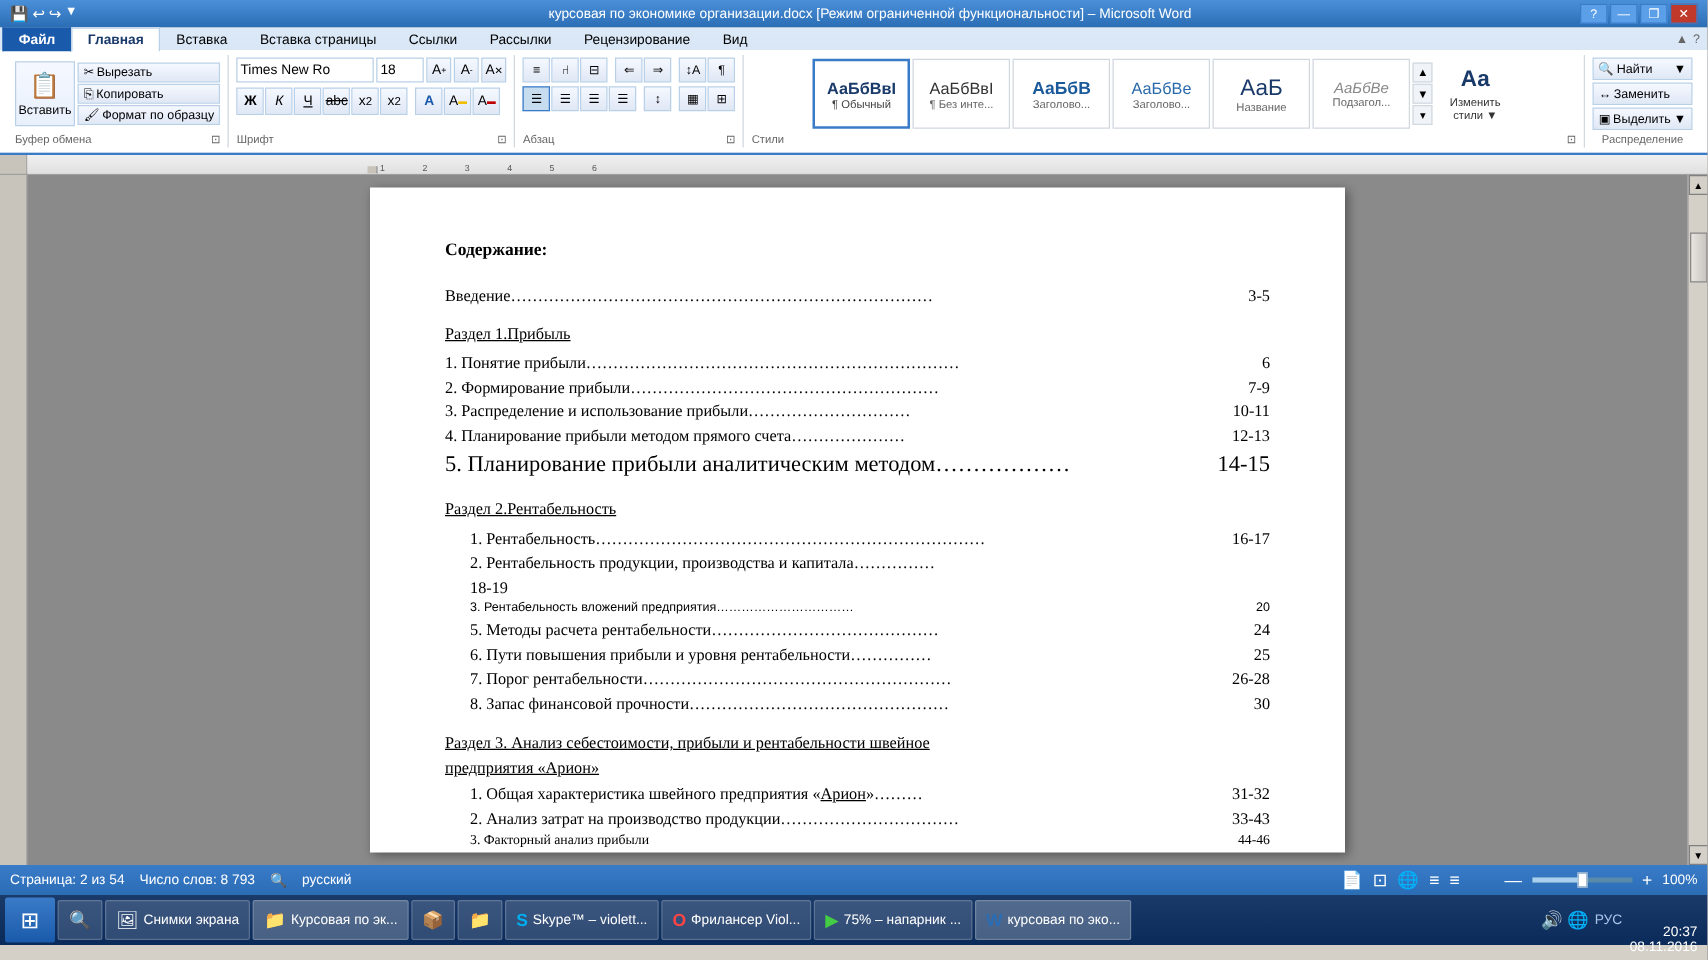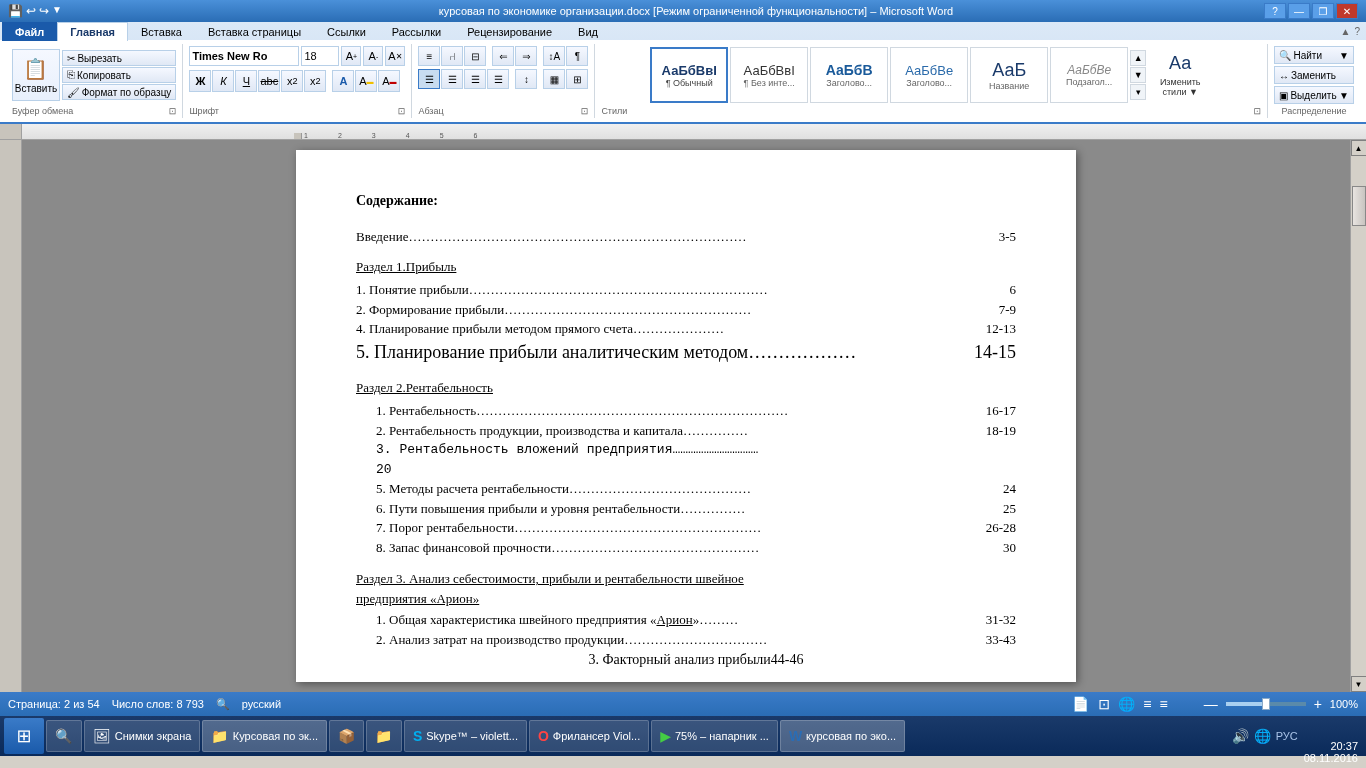--- a/index.html
+++ b/index.html
@@ -369,21 +369,21 @@
       </div>
       <div class="ribbon-group-label-arrow">
         <span>Буфер обмена</span>
         <span style="cursor:pointer;">⊡</span>
       </div>
     </div>
 
     <div class="ribbon-group" style="min-width:200px;">
       <div style="display:flex;flex-direction:column;gap:2px;flex:1;">
         <div class="font-row">
-          <input class="font-name-box" value="Times New Ro" style="width: 110px; font-weight: bold;">
+          <input class="font-name-box" value="Times New Ro" style="width: 110px;">
           <input class="font-size-box" value="18" style="width: 38px;">
           <div class="font-btn" title="Увеличить шрифт">A<sup style="font-size:7px;">+</sup></div>
           <div class="font-btn" title="Уменьшить шрифт">A<sub style="font-size:7px;">-</sub></div>
           <div class="font-btn">A<span style="text-decoration:none;font-size:8px;vertical-align:super;">✕</span></div>
         </div>
         <div class="font-format-row">
           <div class="fmt-btn bold">Ж</div>
           <div class="fmt-btn italic">К</div>
           <div class="fmt-btn underline">Ч</div>
           <div class="fmt-btn" style="text-decoration:line-through;">abc</div>
@@ -465,21 +465,21 @@
           <div style="font-size:9px;color:#666;">Подзагол...</div>
         </div>
 
         <div style="display:flex;flex-direction:column;gap:1px;">
           <div class="style-scroll-btn">▲</div>
           <div class="style-scroll-btn">▼</div>
           <div class="style-scroll-btn">▾</div>
         </div>
 
         <div style="display:flex;flex-direction:column;align-items:center;justify-content:center;width:64px;height:56px;cursor:pointer;font-size:10px;color:#333;gap:3px;border:none;background:transparent;">
-          <div style="font-size:18px;color:#1a3a6a;font-weight:normal;">Аа</div>
+          <div style="font-size:18px;color:#1a3a6a;font-weight:bold;">Аа</div>
           <div style="font-size:9px;text-align:center;">Изменить<br>стили ▼</div>
         </div>
       </div>
       <div class="ribbon-group-label-arrow">
         <span>Стили</span>
         <span style="cursor:pointer;">⊡</span>
       </div>
     </div>
 
     <div class="ribbon-group" style="border-right:none;min-width:90px;">
@@ -547,38 +547,42 @@
       <div style="font-family:'Times New Roman',Times,serif;font-size:13px;text-decoration:underline;margin-top:10px;margin-bottom:4px;">Раздел 1.Прибыль</div>
       <div style="font-family:'Times New Roman',Times,serif;font-size:13px;display:flex;justify-content:space-between;">
         <span>1. Понятие прибыли……………………………………………………………</span>
         <span> 6</span>
       </div>
       <div style="font-family:'Times New Roman',Times,serif;font-size:13px;display:flex;justify-content:space-between;">
         <span>2. Формирование прибыли…………………………………………………</span>
         <span> 7-9</span>
       </div>
       <div style="font-family:'Times New Roman',Times,serif;font-size:13px;display:flex;justify-content:space-between;">
+        <span>3. Распределение  и  использование  прибыли…………………………</span>
+        <span> 10-11</span>
+      </div>
+      <div style="font-family:'Times New Roman',Times,serif;font-size:13px;display:flex;justify-content:space-between;">
         <span>4. Планирование  прибыли  методом  прямого  счета…………………</span>
         <span> 12-13</span>
       </div>
       <div style="font-family:'Times New Roman',Times,serif;font-size:18px;display:flex;justify-content:space-between;">
         <span>5. Планирование  прибыли  аналитическим   методом………………</span>
         <span> 14-15</span>
       </div>
 
       <div style="font-family:'Times New Roman',Times,serif;font-size:13px;text-decoration:underline;margin-top:12px;margin-bottom:4px;">Раздел 2.Рентабельность</div>
       <div style="font-family:'Times New Roman',Times,serif;font-size:13px;display:flex;justify-content:space-between;padding-left:20px;">
         <span>1. Рентабельность………………………………………………………………</span>
         <span>16-17</span>
       </div>
-      <div style="font-family:'Times New Roman',Times,serif;font-size:13px;display:flex;justify-content:space-between;padding-left:20px;">
+      <div style="font-family:'Times New Roman',Times,serif;font-size:13px;display:flex;justify-content:space-between;padding-left:20px;flex-direction:column;">
         <span>2. Рентабельность  продукции,  производства  и  капитала……………</span>
         <span>18-19</span>
       </div>
-      <div style="font-family:Liberation Mono, monospace;font-size:13px;display:flex;justify-content:space-between;padding-left:20px;flex-direction:column;">
+      <div style="font-family:Liberation Sans, sans-serif;font-size:10px;display:flex;justify-content:space-between;padding-left:20px;">
         <span>3. Рентабельность  вложений  предприятия……………………………</span>
         <span> 20</span>
       </div>
       <div style="font-family:'Times New Roman',Times,serif;font-size:13px;display:flex;justify-content:space-between;padding-left:20px;">
         <span>5. Методы  расчета  рентабельности……………………………………</span>
         <span> 24</span>
       </div>
       <div style="font-family:'Times New Roman',Times,serif;font-size:13px;display:flex;justify-content:space-between;padding-left:20px;">
         <span>6. Пути  повышения  прибыли  и  уровня  рентабельности……………</span>
         <span> 25</span>
@@ -594,21 +598,21 @@
 
       <div style="font-family:'Times New Roman',Times,serif;font-size:13px;text-decoration:underline;margin-top:12px;margin-bottom:2px;">Раздел 3. Анализ себестоимости,  прибыли и рентабельности швейное<br>предприятия «Арион»</div>
       <div style="font-family:'Times New Roman',Times,serif;font-size:13px;display:flex;justify-content:space-between;padding-left:20px;">
         <span>1. Общая  характеристика  швейного  предприятия  «<span style="text-decoration:underline;">Арион</span>»………</span>
         <span> 31-32</span>
       </div>
       <div style="font-family:'Times New Roman',Times,serif;font-size:13px;display:flex;justify-content:space-between;padding-left:20px;">
         <span>2. Анализ  затрат  на  производство  продукции……………………………</span>
         <span> 33-43</span>
       </div>
-      <div style="font-family:'Times New Roman',Times,serif;font-size:14px;display:flex;justify-content:center;padding-left:20px;">
+      <div style="font-family:'Times New Roman',Times,serif;font-size:11px;display:flex;justify-content:space-between;padding-left:20px;">
         <span>3. Факторный  анализ  прибыли</span>
         <span> 44-46</span>
       </div>
     </div>
   </div>
 
   <div class="scroll-right">
     <div class="scrollbar-btn">▲</div>
     <div class="scrollbar-track">
       <div class="scrollbar-thumb" style="margin-top:30px;"></div>

